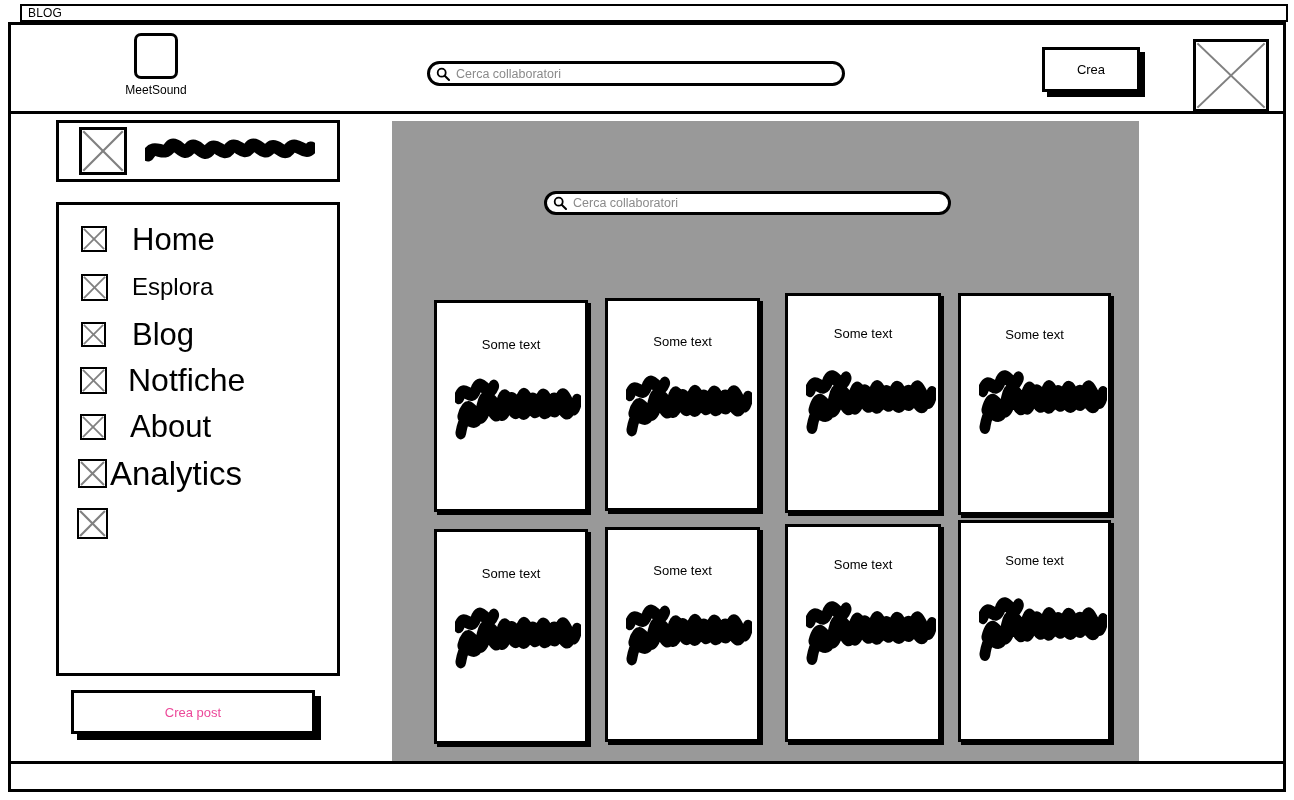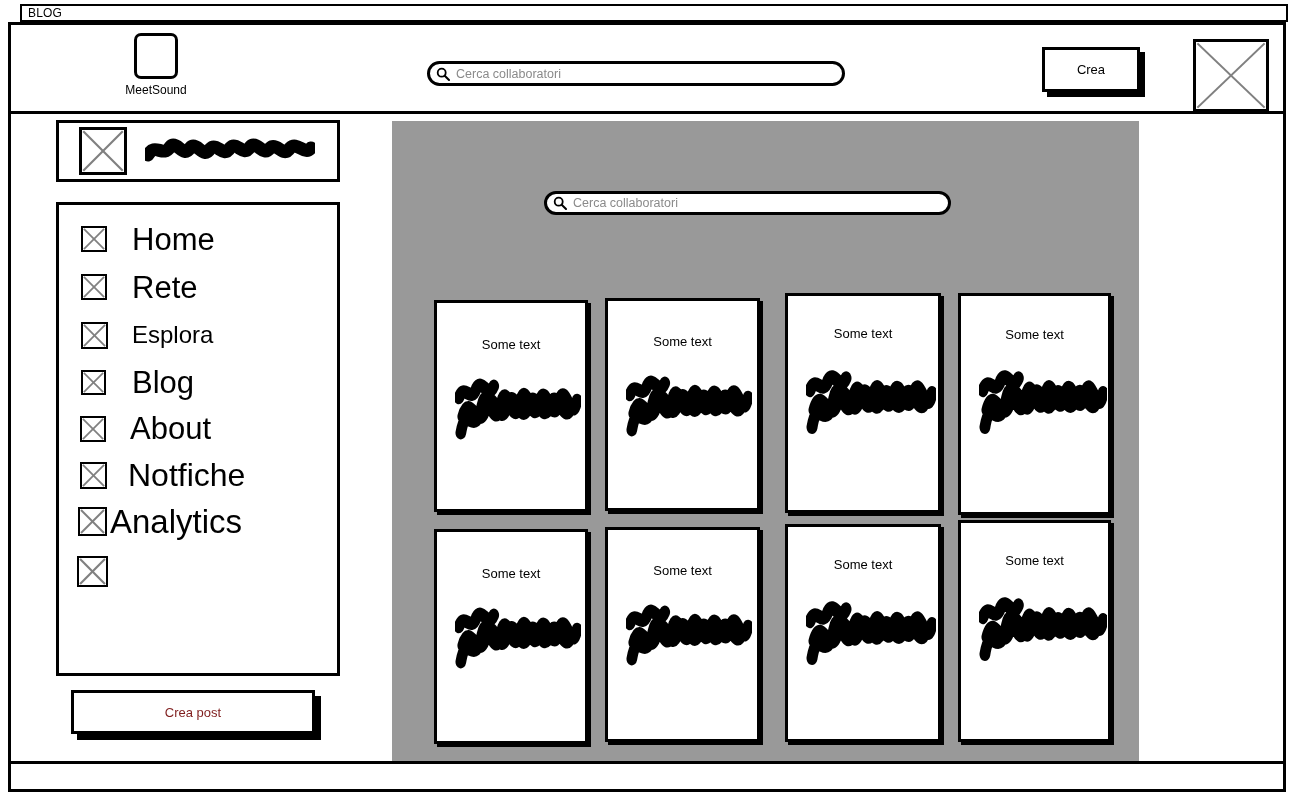--- a/index.html
+++ b/index.html
@@ -227,21 +227,21 @@
     position: absolute;
     left: 60px; top: 576px;
     width: 244px; height: 44px;
     border: 3px solid #000;
     background: #fff;
     display: flex;
     align-items: center;
     justify-content: center;
     box-shadow: 6px 6px 0 0 #000;
     font-size: 13px;
-    color: #7f1d1d;
+    color: #ec4899;
   }
 
   
   #content-panel {
     position: absolute;
     left: 381px; top: 7px;
     width: 747px;
     height: 643px;
     background: #999999;
   }
@@ -358,64 +358,55 @@
 
         <div class="nav-item" data-idx="0">
               <span class="nav-icon xbox">
                 <svg viewBox="0 0 100 100" preserveAspectRatio="none">
                   <line x1="4" y1="4" x2="96" y2="96" stroke="#808080" stroke-width="8"></line>
                   <line x1="96" y1="4" x2="4" y2="96" stroke="#808080" stroke-width="8"></line>
                 </svg>
               </span>
               <span class="nav-label">Home</span>
             </div>
-            <div class="nav-item" data-idx="1">
-              <span class="nav-icon xbox">
-                <svg viewBox="0 0 100 100" preserveAspectRatio="none">
-                  <line x1="4" y1="4" x2="96" y2="96" stroke="#808080" stroke-width="8"></line>
-                  <line x1="96" y1="4" x2="4" y2="96" stroke="#808080" stroke-width="8"></line>
-                </svg>
-              </span>
-              <span class="nav-label">Rete</span>
-            </div>
             <div class="nav-item" data-idx="2">
               <span class="nav-icon xbox">
                 <svg viewBox="0 0 100 100" preserveAspectRatio="none">
                   <line x1="4" y1="4" x2="96" y2="96" stroke="#808080" stroke-width="8"></line>
                   <line x1="96" y1="4" x2="4" y2="96" stroke="#808080" stroke-width="8"></line>
                 </svg>
               </span>
               <span class="nav-label">Esplora</span>
             </div>
             <div class="nav-item" data-idx="3">
               <span class="nav-icon xbox">
                 <svg viewBox="0 0 100 100" preserveAspectRatio="none">
                   <line x1="4" y1="4" x2="96" y2="96" stroke="#808080" stroke-width="8"></line>
                   <line x1="96" y1="4" x2="4" y2="96" stroke="#808080" stroke-width="8"></line>
                 </svg>
               </span>
               <span class="nav-label">Blog</span>
             </div>
+            <div class="nav-item" data-idx="4">
+              <span class="nav-icon xbox">
+                <svg viewBox="0 0 100 100" preserveAspectRatio="none">
+                  <line x1="4" y1="4" x2="96" y2="96" stroke="#808080" stroke-width="8"></line>
+                  <line x1="96" y1="4" x2="4" y2="96" stroke="#808080" stroke-width="8"></line>
+                </svg>
+              </span>
+              <span class="nav-label">Notfiche</span>
+            </div>
             <div class="nav-item" data-idx="5">
               <span class="nav-icon xbox">
                 <svg viewBox="0 0 100 100" preserveAspectRatio="none">
                   <line x1="4" y1="4" x2="96" y2="96" stroke="#808080" stroke-width="8"></line>
                   <line x1="96" y1="4" x2="4" y2="96" stroke="#808080" stroke-width="8"></line>
                 </svg>
               </span>
               <span class="nav-label">About</span>
-            </div>
-            <div class="nav-item" data-idx="4">
-              <span class="nav-icon xbox">
-                <svg viewBox="0 0 100 100" preserveAspectRatio="none">
-                  <line x1="4" y1="4" x2="96" y2="96" stroke="#808080" stroke-width="8"></line>
-                  <line x1="96" y1="4" x2="4" y2="96" stroke="#808080" stroke-width="8"></line>
-                </svg>
-              </span>
-              <span class="nav-label">Notfiche</span>
             </div>
             <div class="nav-item" data-idx="6">
               <span class="nav-icon xbox">
                 <svg viewBox="0 0 100 100" preserveAspectRatio="none">
                   <line x1="4" y1="4" x2="96" y2="96" stroke="#808080" stroke-width="8"></line>
                   <line x1="96" y1="4" x2="4" y2="96" stroke="#808080" stroke-width="8"></line>
                 </svg>
               </span>
               <span class="nav-label">Analytics</span>
             </div>

